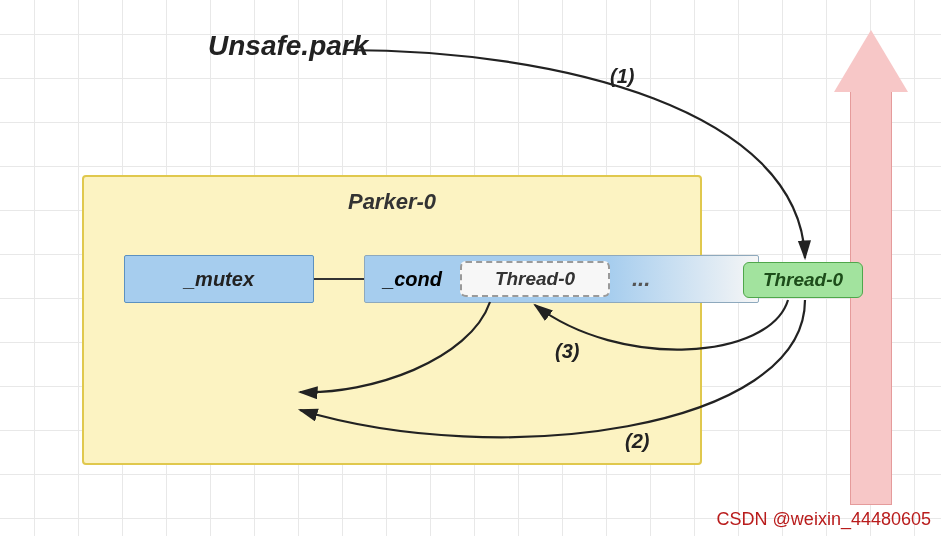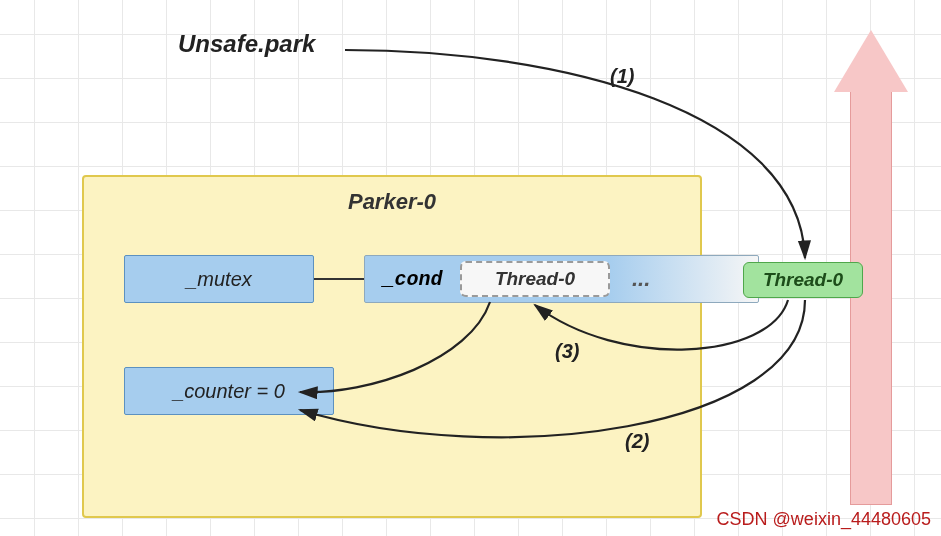--- a/index.html
+++ b/index.html
@@ -59,21 +59,21 @@
     border-right:37px solid transparent;
     border-bottom:62px solid transparent;
   }
 
   
   .parker {
     position: absolute;
     left: 82px;
     top: 175px;
     width: 620px;
-    height: 343px;
+    height: 290px;
     background: #fcf3c2;
     border: 2px solid #e0c84d;
     border-radius: 4px;
   }
   .parker-title {
     position: absolute;
     left: 0; right: 0; top: 12px;
     text-align: center;
     font-style: italic;
     font-weight: 700;
@@ -83,21 +83,21 @@
 
   .box {
     position: absolute;
     background: #a6cdee;
     border: 1px solid #5c91c0;
     border-radius: 2px;
     display: flex;
     align-items: center;
     justify-content: center;
     font-style: italic;
-    font-weight: 400;
+    font-weight: 700;
     font-size: 20px;
     color: #222;
   }
   .mutex { left: 40px; top: 78px; width: 190px; height: 48px; }
 
   .cond-wrap {
     position: absolute;
     left: 280px; top: 78px;
     width: 395px; height: 48px;
     background: linear-gradient(to right, #a6cdee 0%, #a6cdee 62%, #f6f6f6 100%);
@@ -105,21 +105,20 @@
     border-radius: 2px;
     display: flex;
     align-items: center;
   }
   .cond-label {
     width: 95px;
     text-align: center;
     font-style: italic;
     font-weight: 600;
     font-size: 20px;
-    font-family: Liberation Mono, monospace;
   }
   .thread-chip {
     width: 150px;
     height: 36px;
     border: 2px dashed #9a9a9a;
     border-radius: 6px;
     background: #f7f7f7;
     display: flex;
     align-items: center;
     justify-content: center;
@@ -168,21 +167,21 @@
   }
 
   
   .lbl {
     position: absolute;
     font-style: italic;
     font-weight: 700;
     color: #222;
     background: transparent;
   }
-  .unsafe { left: 178px; top: 30px; font-size: 24px; }
+  .unsafe { left: 208px; top: 30px; font-size: 28px; }
   .l1 { left: 610px; top: 65px; font-size: 20px; }
   .l2 { left: 625px; top: 430px; font-size: 20px; }
   .l3 { left: 555px; top: 340px; font-size: 20px; }
   .l4 { left: 310px; top: 342px; font-size: 20px; }
 
   .watermark {
     position: absolute;
     right: 10px;
     bottom: 6px;
     color: #b91c1c;
@@ -219,21 +218,20 @@
     <div class="box mutex">_mutex</div>
 
     <div class="hline"></div>
 
     <div class="cond-wrap">
       <div class="cond-label">_cond</div>
       <div class="thread-chip">Thread-0</div>
       <div class="dots">...</div>
     </div>
 
-    <div class="box counter">_counter = 0</div>
   </div>
 
   <div class="thread0">Thread-0</div>
 
   <div class="lbl l1">(1)</div>
   <div class="lbl l2">(2)</div>
   <div class="lbl l3">(3)</div>
 
   <svg class="arrows">
     <defs>

